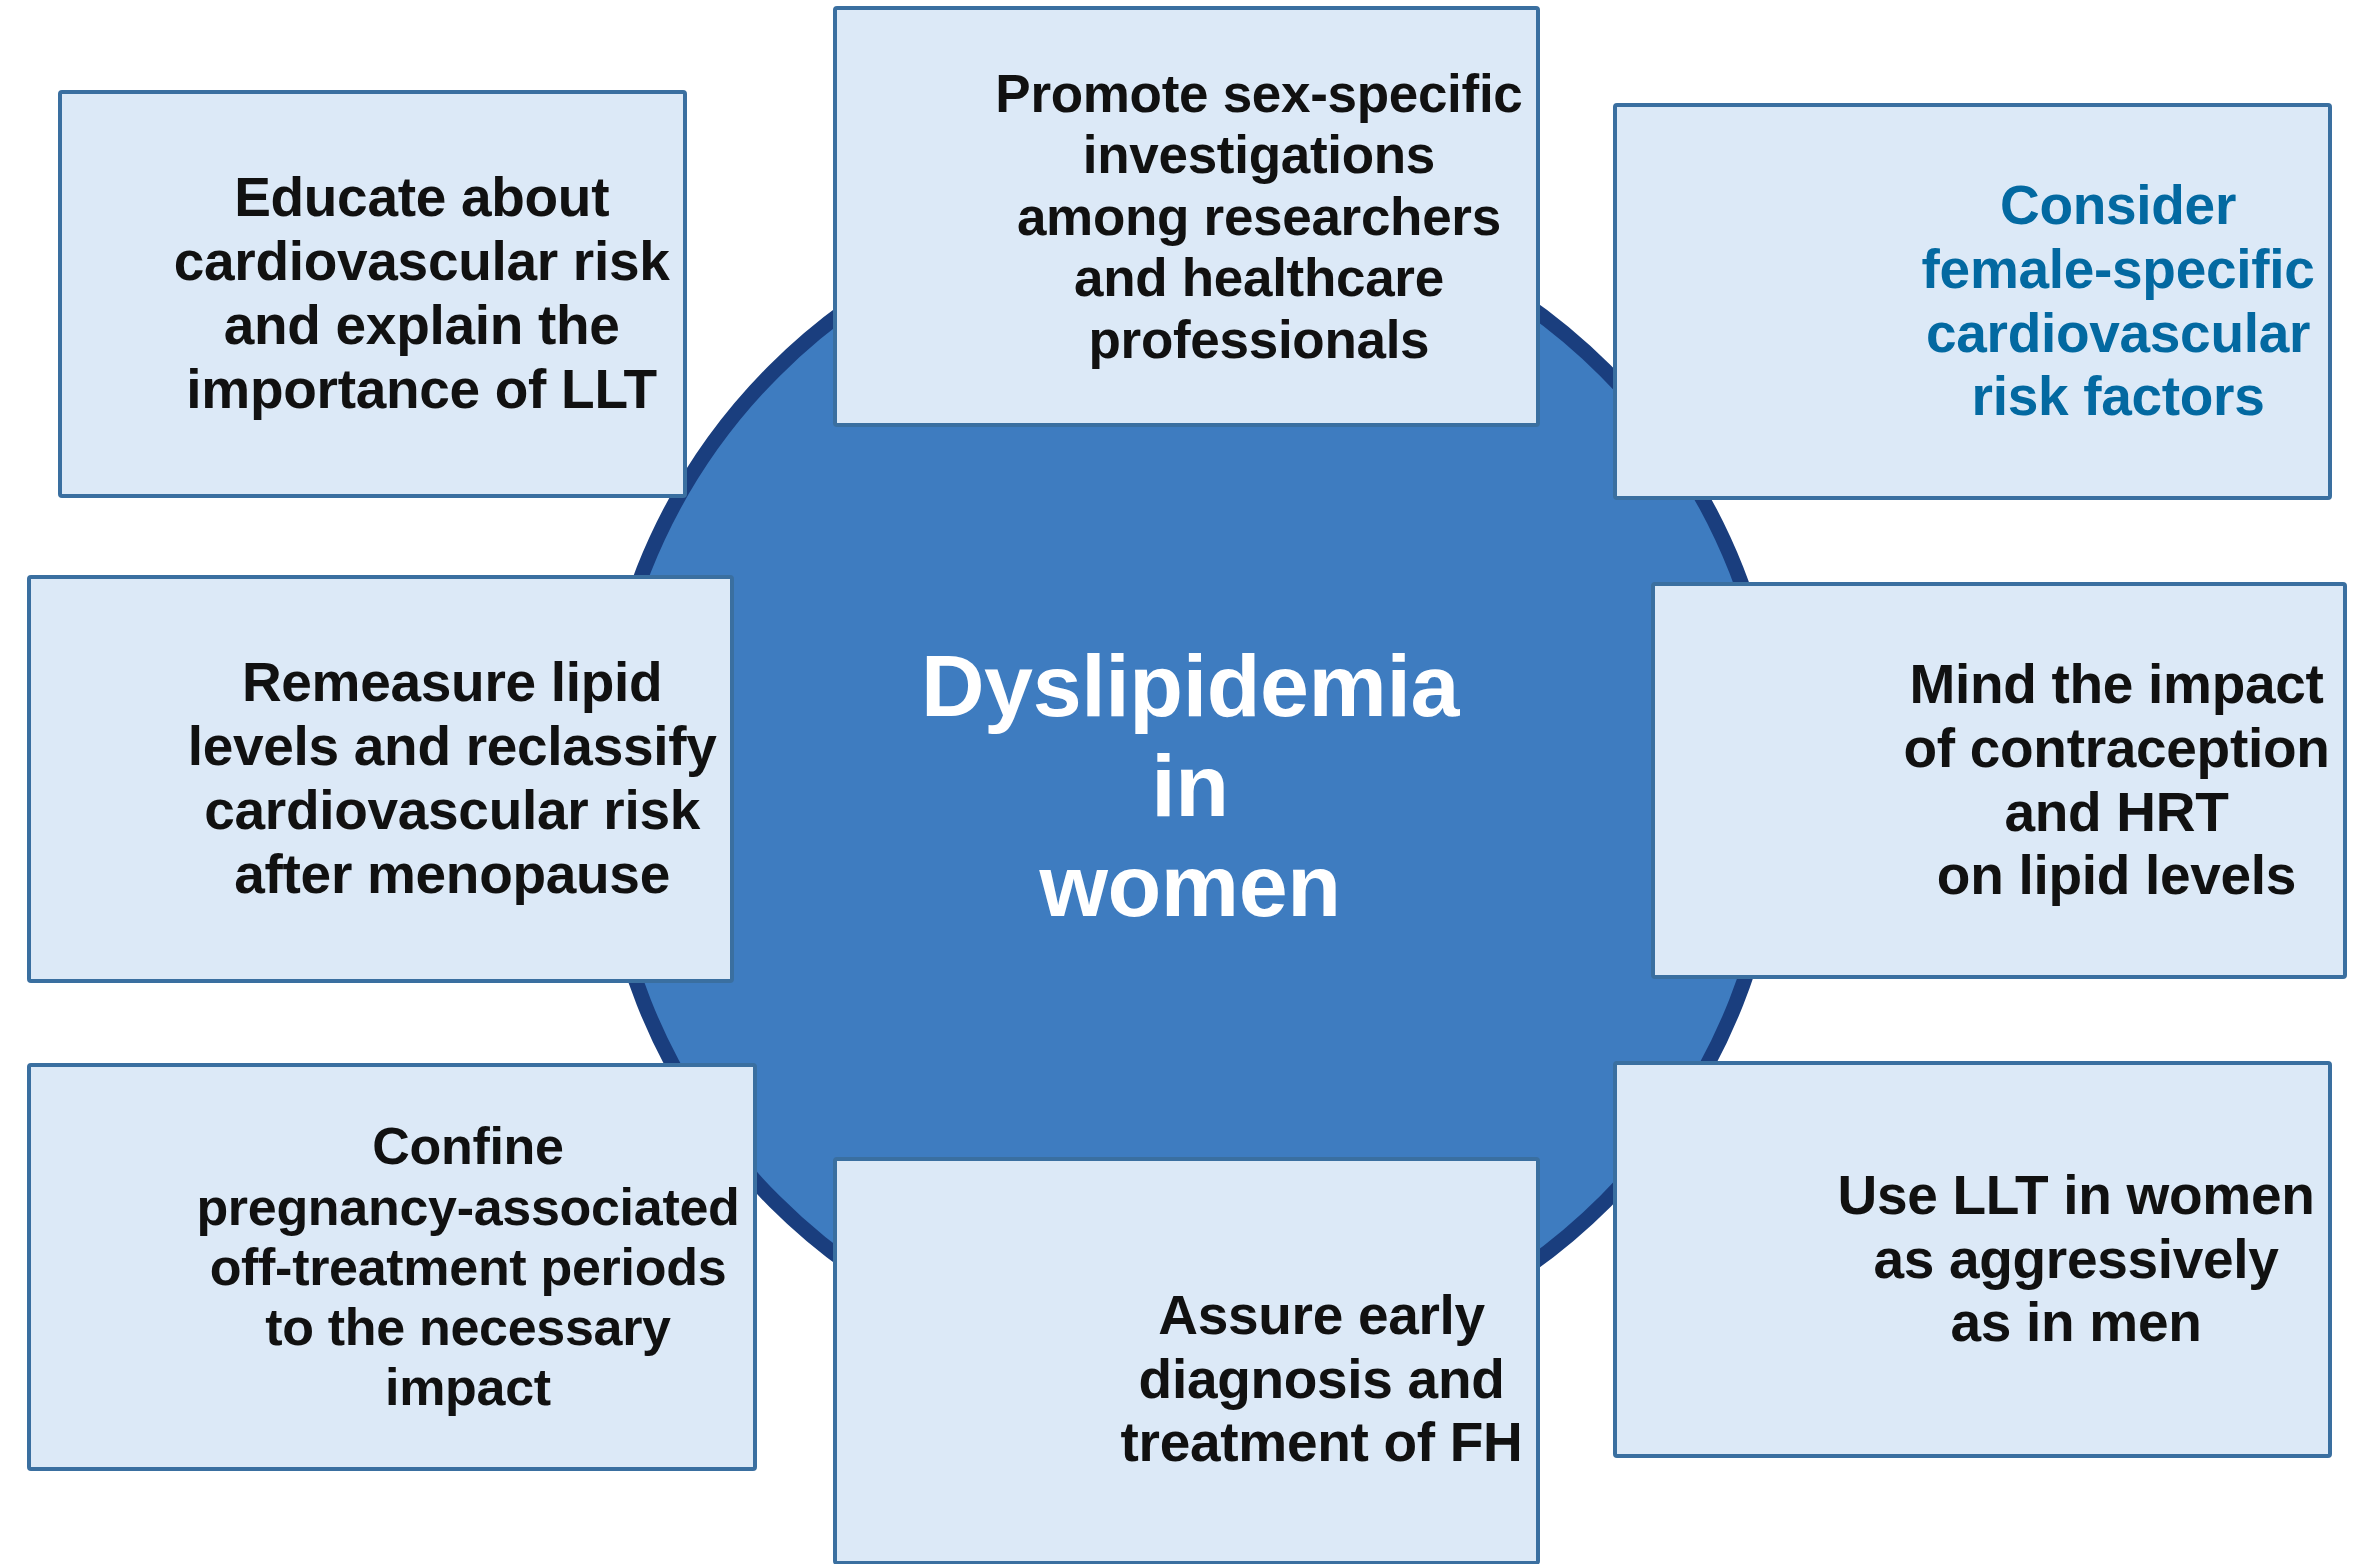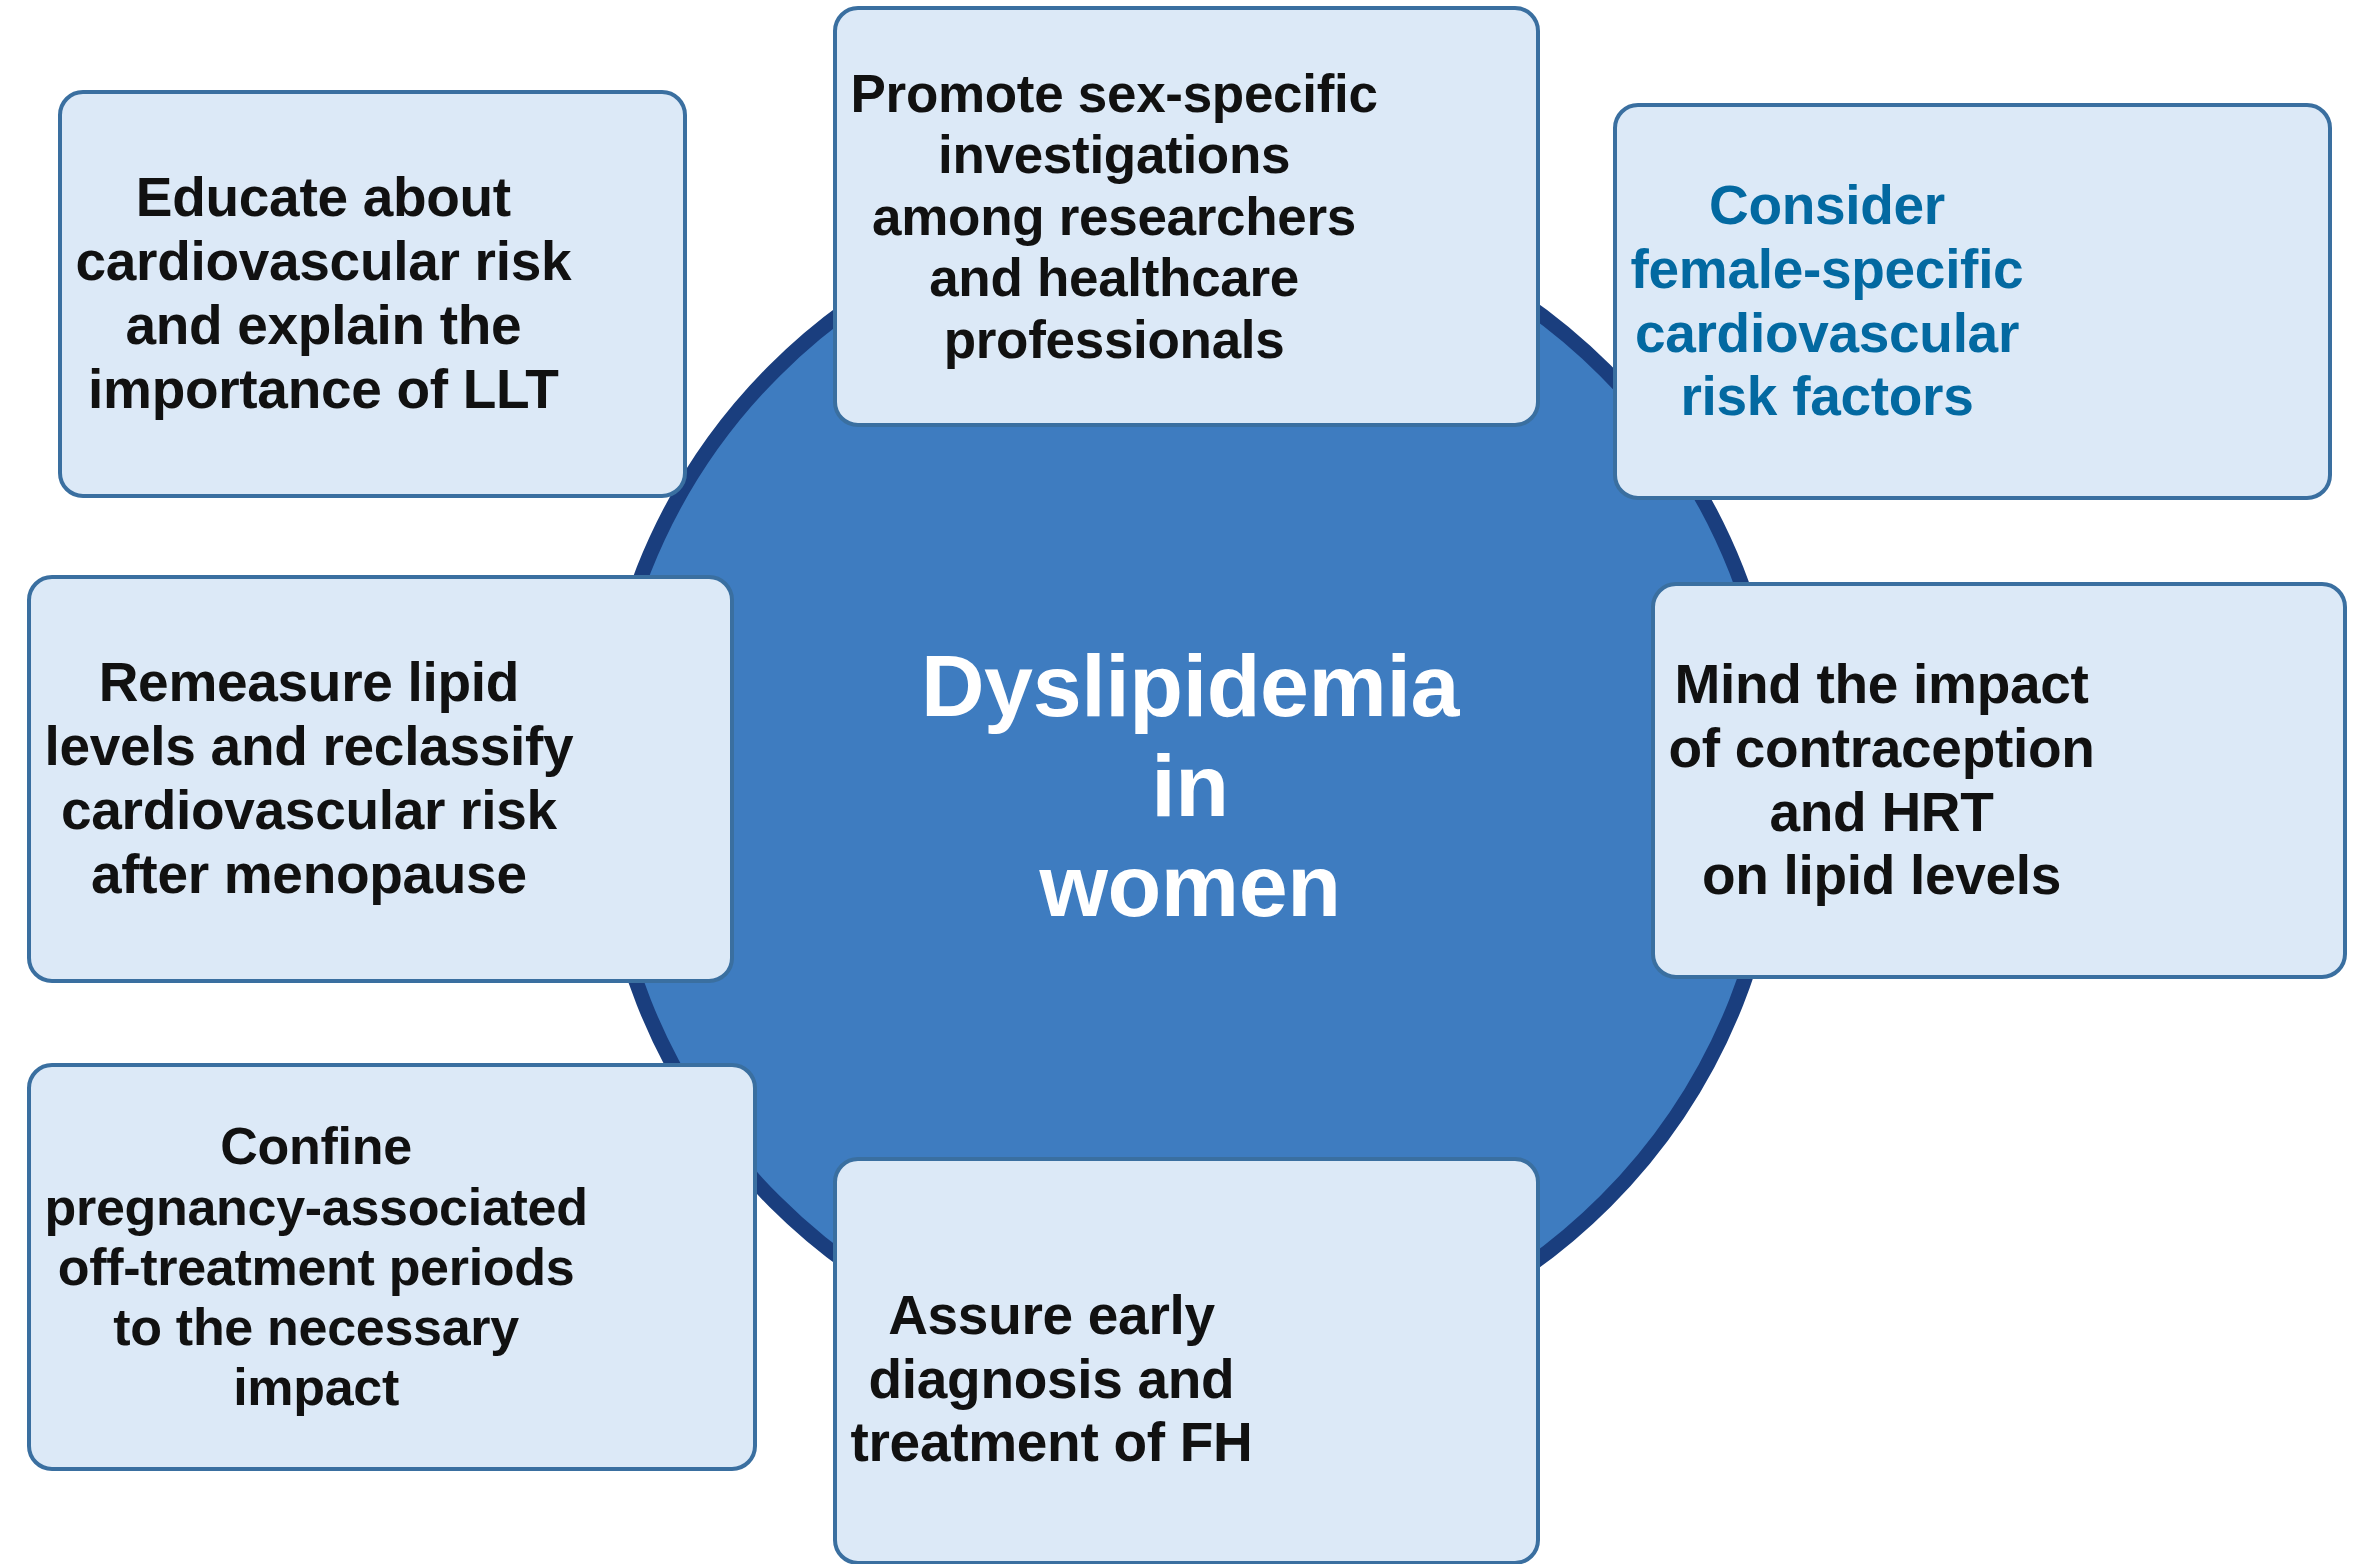--- a/index.html
+++ b/index.html
@@ -39,25 +39,25 @@
     letter-spacing:-0.4px;
     white-space:pre-line;
   }
 
   
   .node{
     position:absolute;
     z-index:3;
     background:#DCE9F7;
     border:4.5px solid #3A6FA0;
-    border-radius:25px;
+    border-radius:4px;
     box-sizing:border-box;
     display:flex;
     align-items:center;
-    justify-content:flex-start;
+    justify-content:flex-end;
     padding:10.5px 13.5px;
   }
   .node .label{
     color:#111111;
     font-weight:bold;
     font-size:55px;
     line-height:1.16;
     text-align:center;
     white-space:pre-line;
     letter-spacing:-0.3px;
@@ -136,15 +136,20 @@
 to the necessary
 impact</div>
   </div>
 
   <div class="node" id="n-bot-center" style="background: rgb(220, 233, 247); border-color: rgb(58, 111, 160);">
     <div class="label" style="color: rgb(17, 17, 17); margin-top: 37px;">Assure early
 diagnosis and
 treatment of FH</div>
   </div>
 
+  <div class="node" id="n-bot-right" style="background: rgb(220, 233, 247); border-color: rgb(58, 111, 160);">
+    <div class="label" style="color: rgb(17, 17, 17);">Use LLT in women
+as aggressively
+as in men</div>
+  </div>
 
 </div>
 
 
 </body></html>

